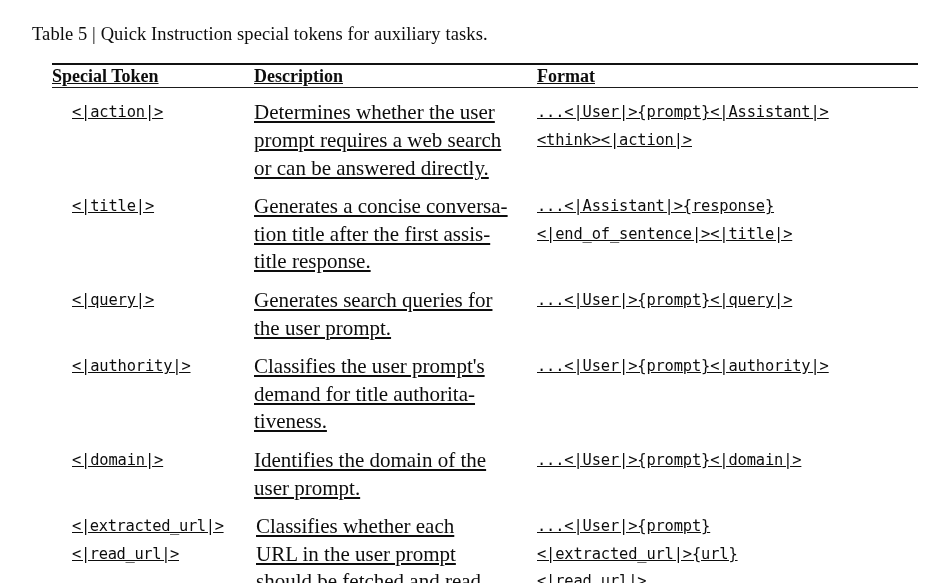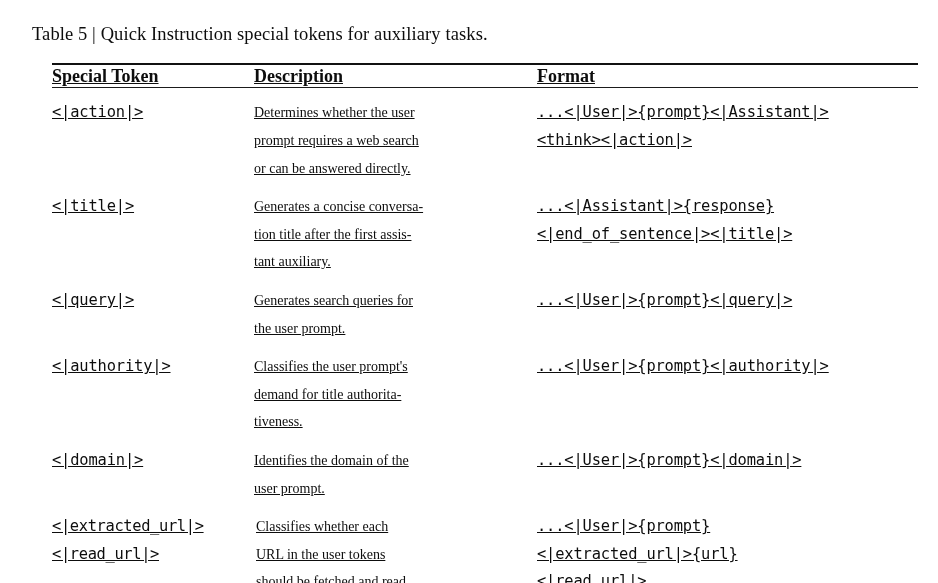--- a/index.html
+++ b/index.html
@@ -87,28 +87,28 @@
   .tbl tbody tr.row.last > td { padding-bottom: 9px; }
 
   .mono {
     font-family: "DejaVu Sans Mono", "Liberation Mono", monospace;
     font-size: 15.4px;
     line-height: 27.6px;
     letter-spacing: -0.15px;
     white-space: nowrap;
   }
 
-  td.token .mono { display: block; }
+  td.token .mono { display: block; margin-left: 20px; }
 
   td.desc {
     padding-right: 16px;
   }
   td.desc .txt {
     display: block;
-    font-size: 14px;
+    font-size: 21px;
     line-height: 27.6px;
   }
   td.desc.justify .txt {
     text-align: justify;
     text-align-last: left;
   }
 
   td.format .mono { display: block; }
 
   
@@ -164,21 +164,21 @@
               <span class="mono">&lt;think&gt;&lt;|action|&gt;</span>
             </td>
           </tr>
           <tr class="row">
             <td class="token">
               <span class="mono">&lt;|title|&gt;</span>
             </td>
             <td class="desc">
               <span class="txt">Generates a concise conversa-</span>
               <span class="txt">tion title after the first assis-</span>
-              <span class="txt">tant auxiliary.</span>
+              <span class="txt">title response.</span>
             </td>
             <td class="format">
               <span class="mono">...&lt;|Assistant|&gt;{response}</span>
               <span class="mono">&lt;|end_of_sentence|&gt;&lt;|title|&gt;</span>
             </td>
           </tr>
           <tr class="row">
             <td class="token">
               <span class="mono">&lt;|query|&gt;</span>
             </td>
@@ -215,21 +215,21 @@
               <span class="mono">...&lt;|User|&gt;{prompt}&lt;|domain|&gt;</span>
             </td>
           </tr>
           <tr class="row last">
             <td class="token">
               <span class="mono">&lt;|extracted_url|&gt;</span>
               <span class="mono">&lt;|read_url|&gt;</span>
             </td>
             <td class="desc justify">
               <span class="txt">Classifies whether each</span>
-              <span class="txt">URL in the user tokens</span>
+              <span class="txt">URL in the user prompt</span>
               <span class="txt">should be fetched and read.</span>
             </td>
             <td class="format">
               <span class="mono">...&lt;|User|&gt;{prompt}</span>
               <span class="mono">&lt;|extracted_url|&gt;{url}</span>
               <span class="mono">&lt;|read_url|&gt;</span>
             </td>
           </tr>
         </tbody>
     </table>

